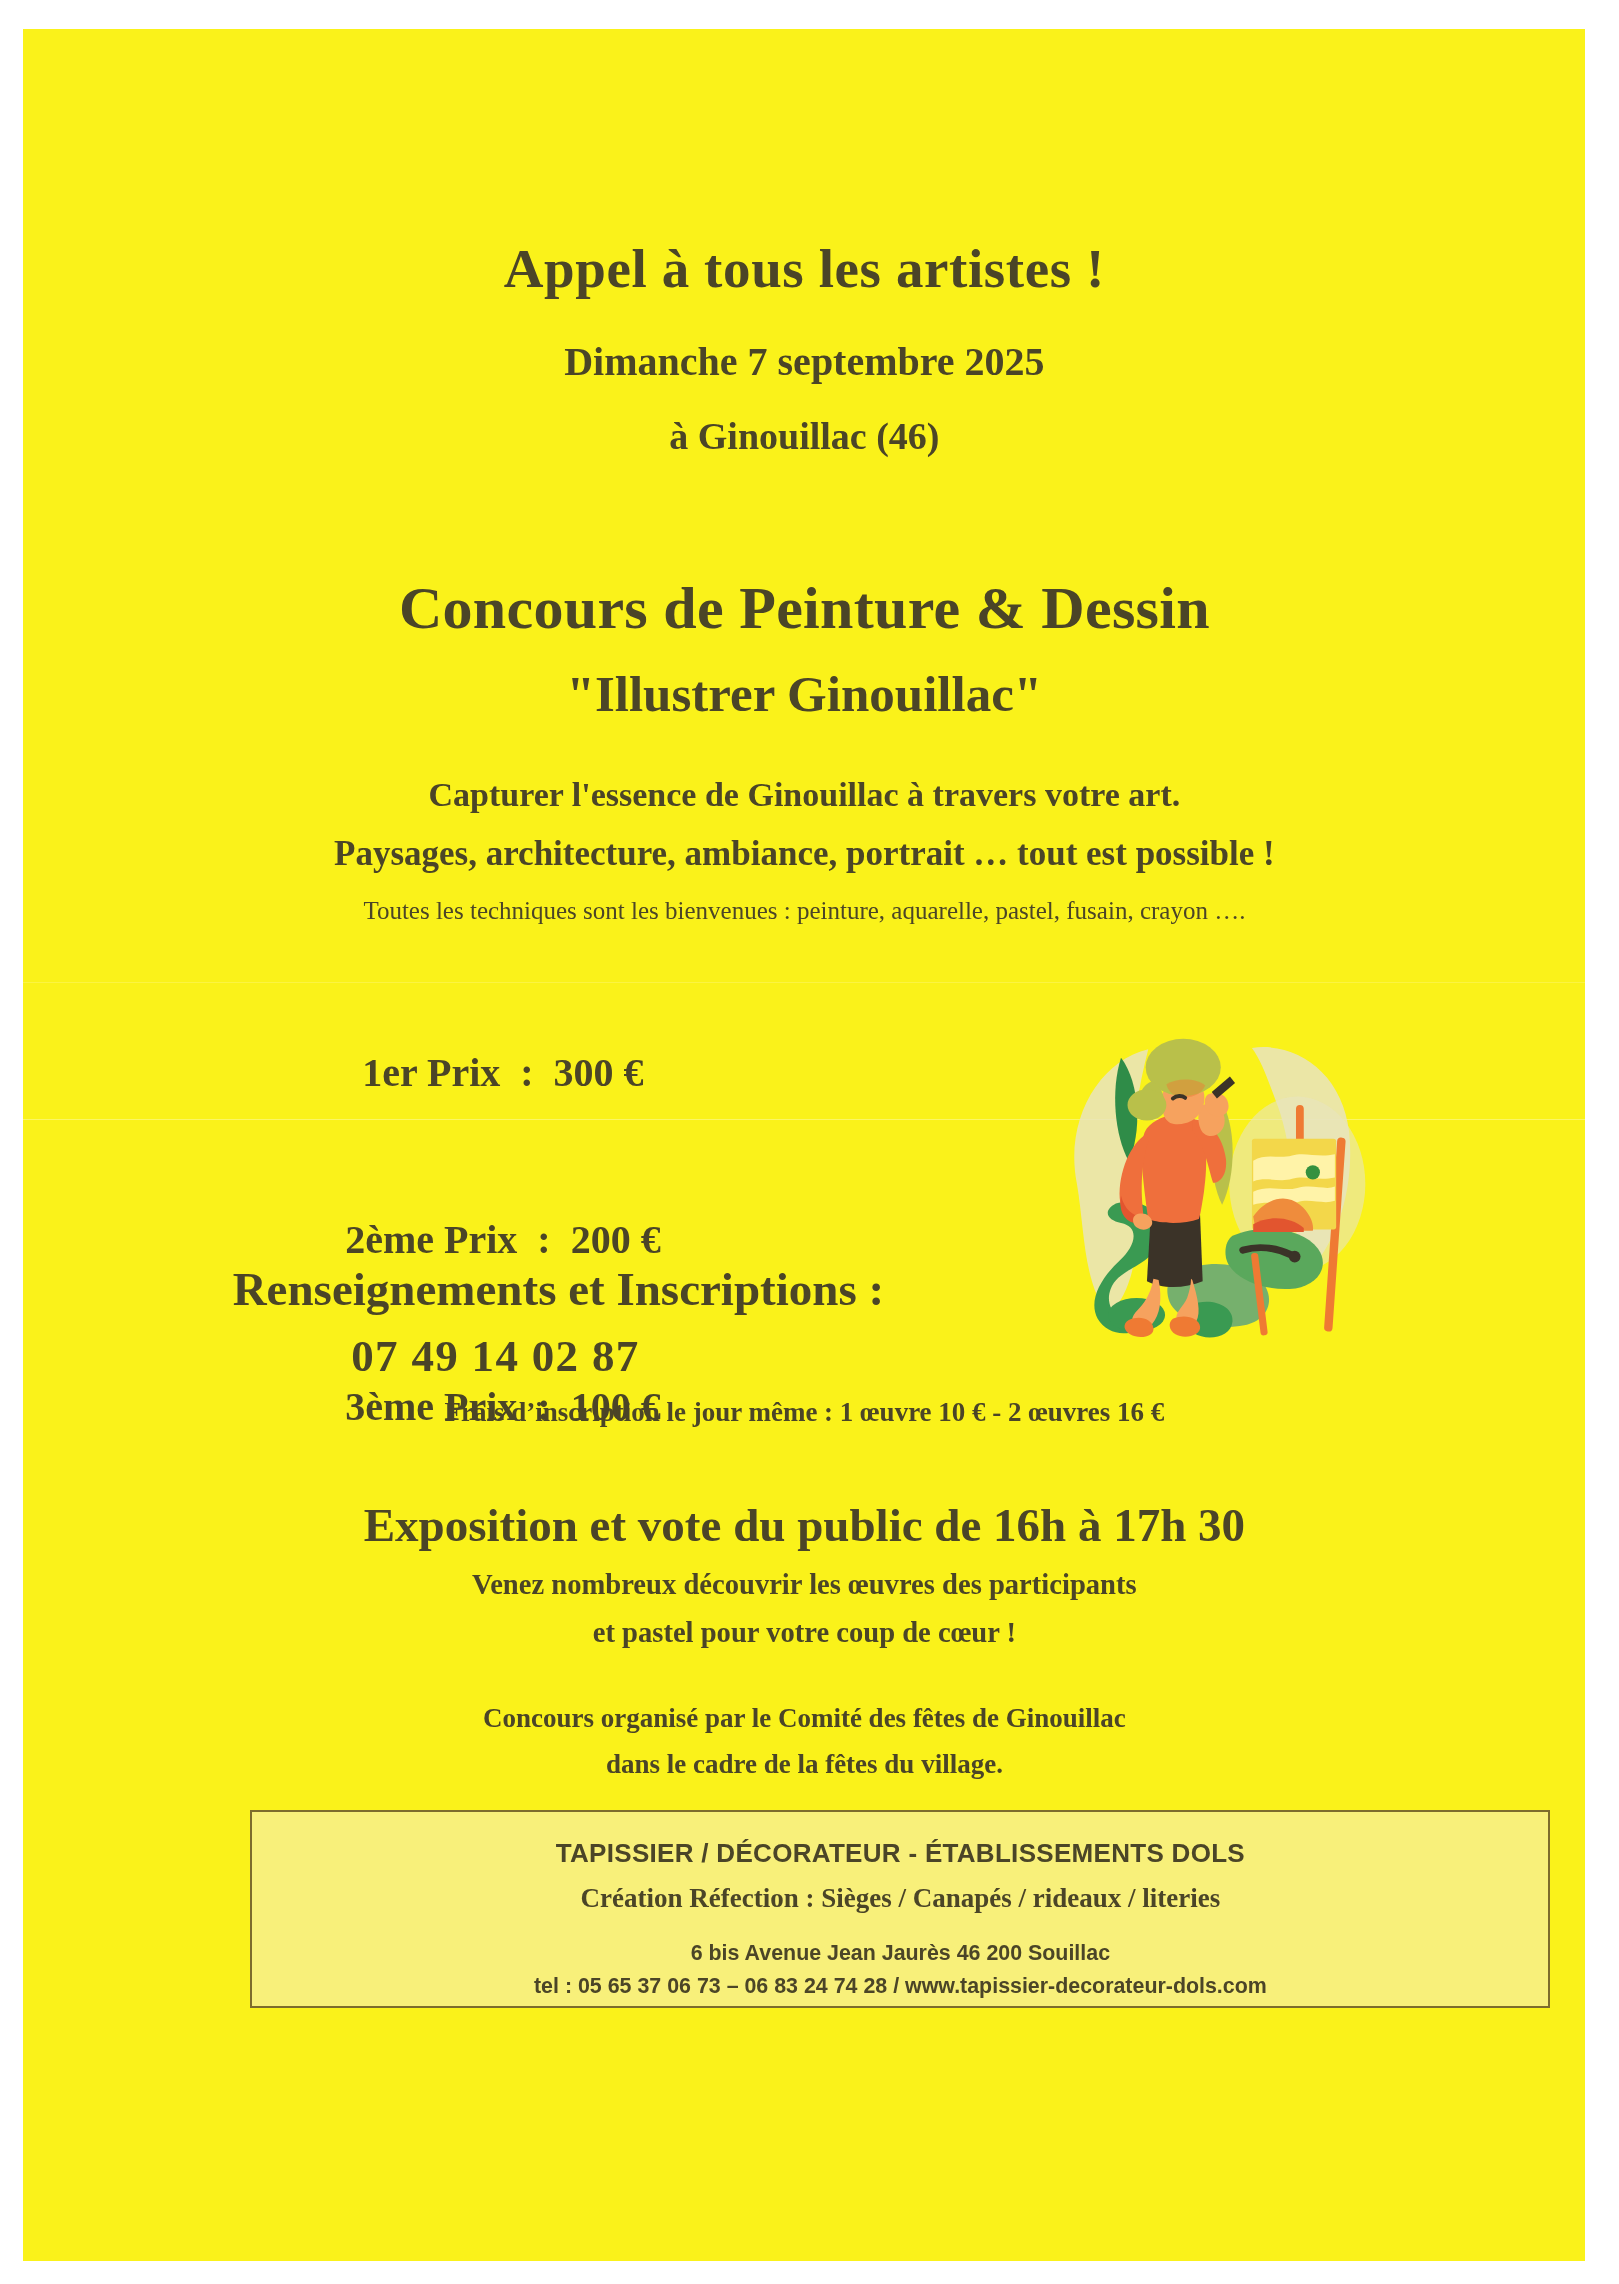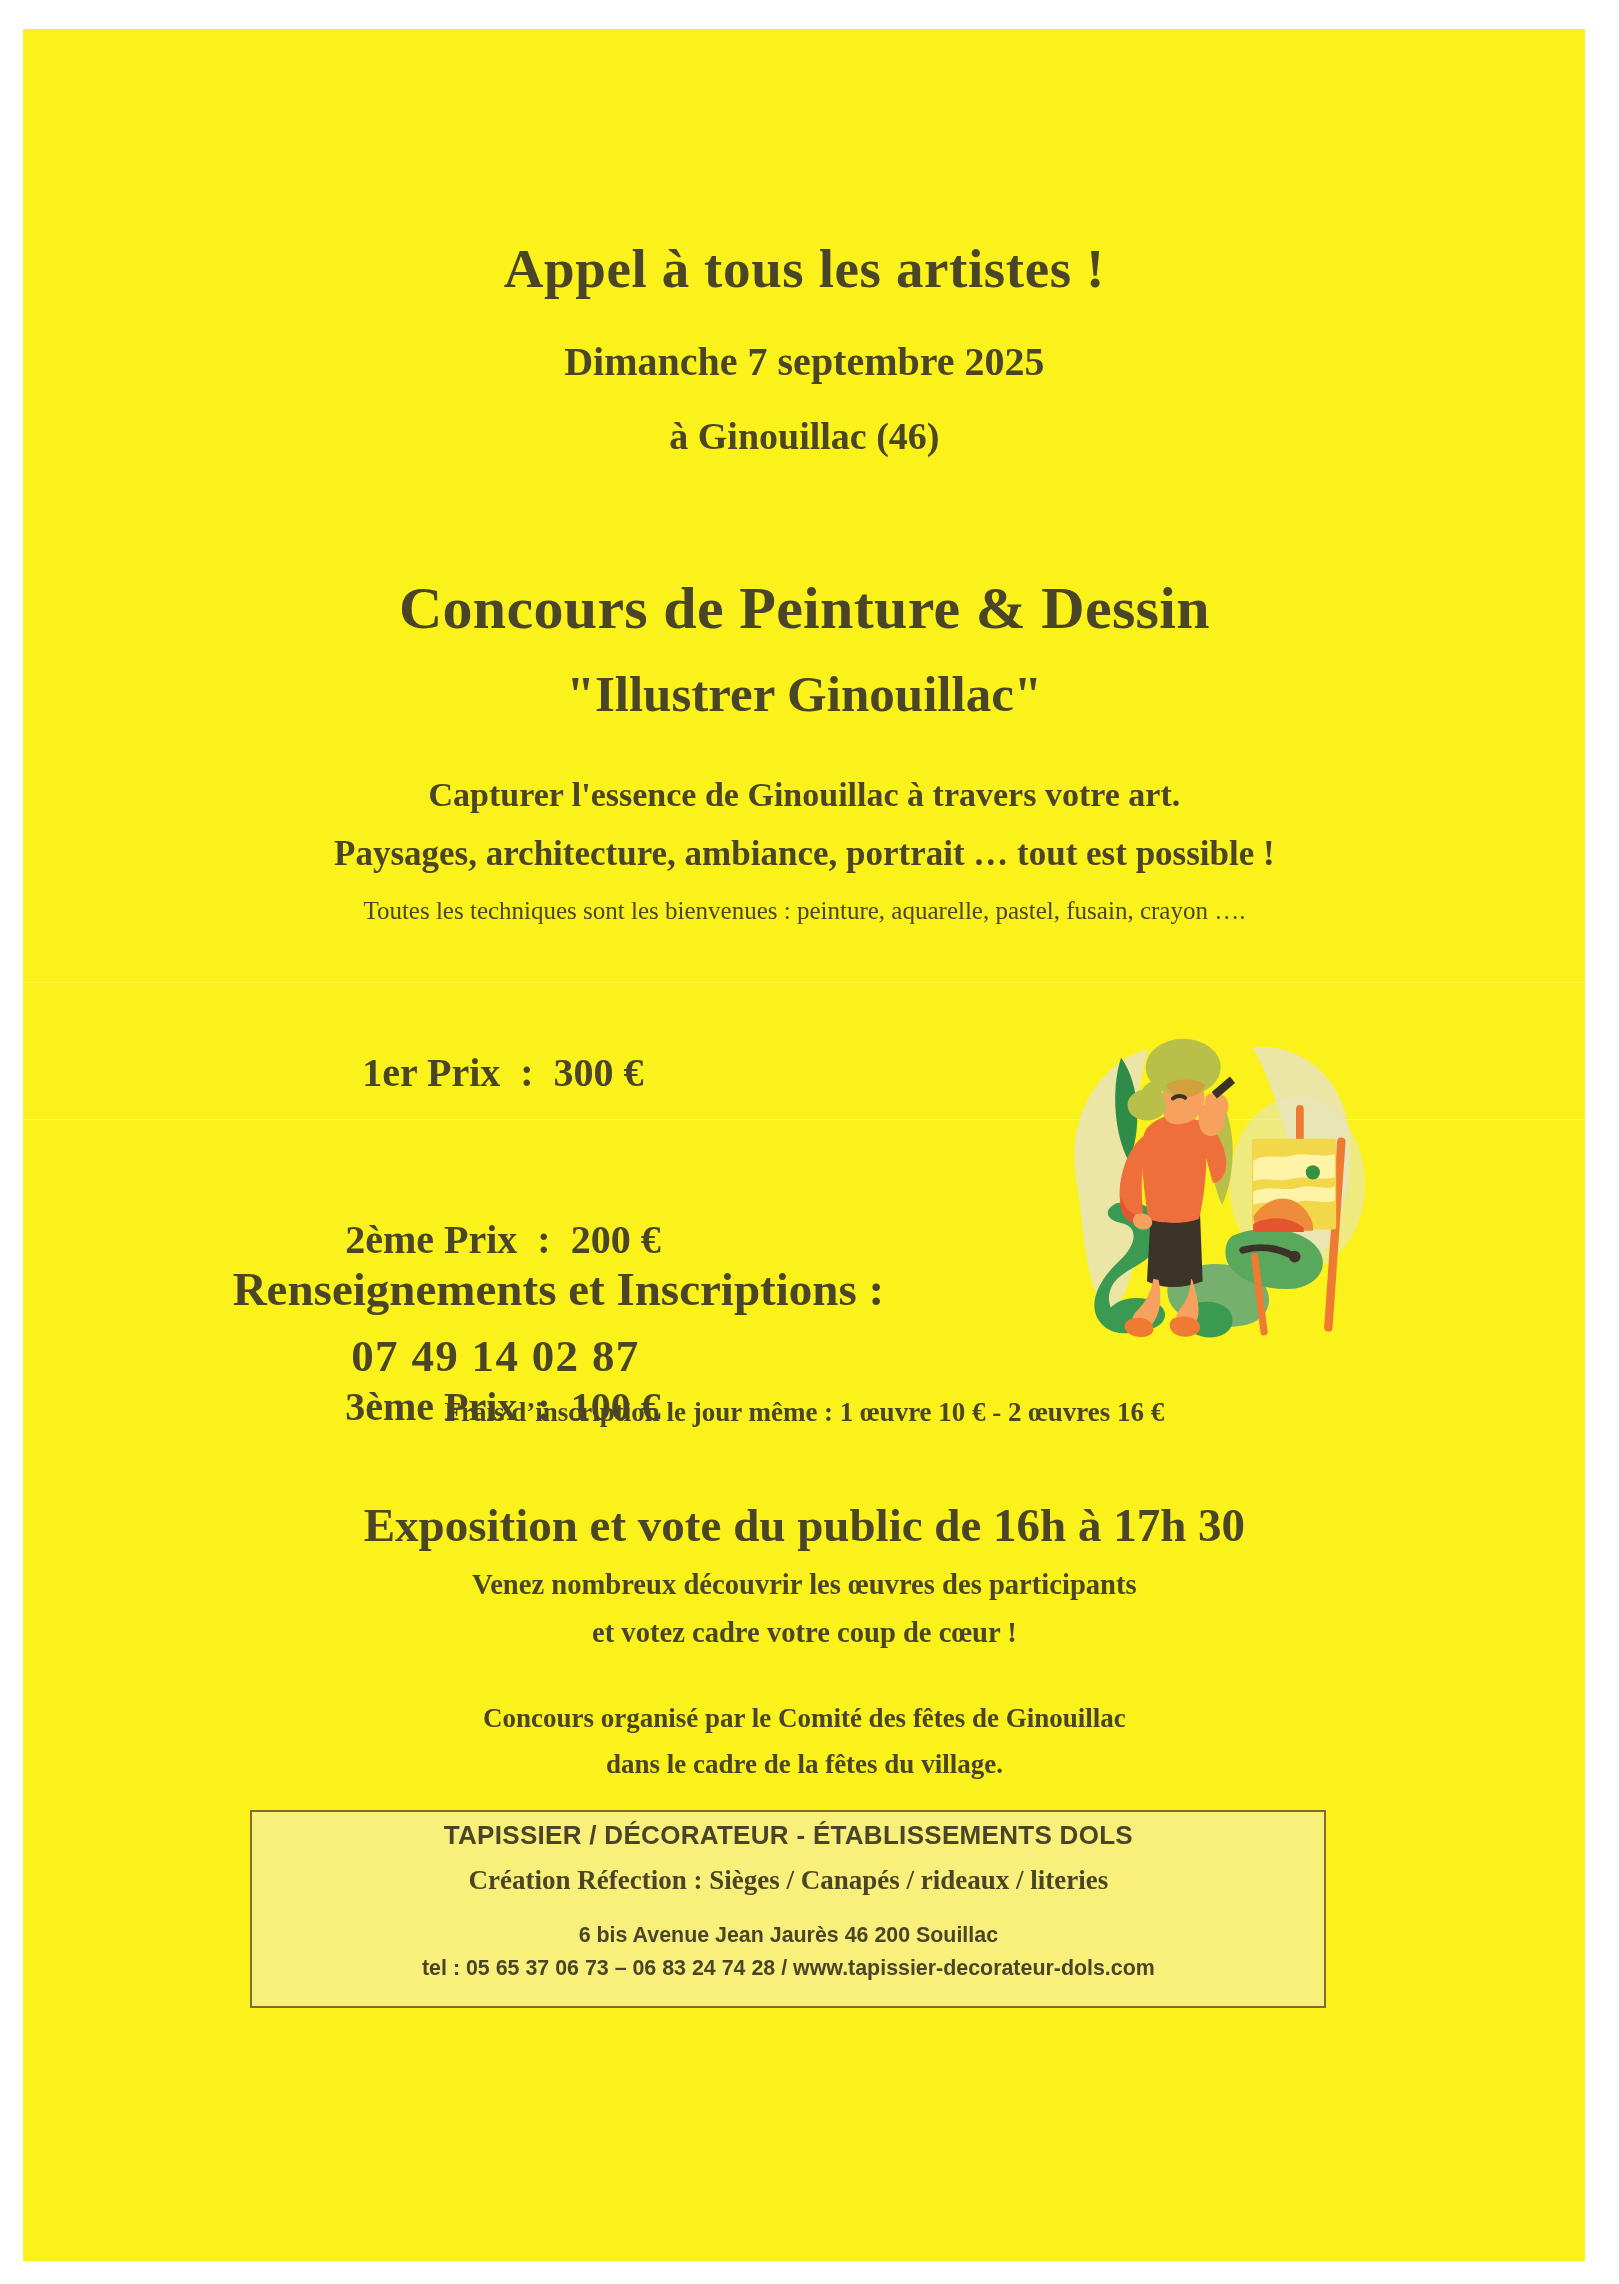--- a/index.html
+++ b/index.html
@@ -183,26 +183,26 @@
     top: 1720px;
     font-size: 27px;
     font-weight: bold;
   }
 
   
   .sponsor-box {
     position: absolute;
     left: 227px;
     top: 1781px;
-    width: 1076px;
+    width: 1300px;
     height: 198px;
     border: 2.6px solid #7d6c2c;
     background: #f8f07a;
     box-sizing: border-box;
-    padding-top: 8px;
+    padding-top: 26px;
   }
   .sp-line1 {
     font-size: 26px;
     font-weight: bold;
     font-family: "Liberation Sans", "DejaVu Sans", sans-serif;
     letter-spacing: 0.3px;
     text-align: center;
     margin-bottom: 14.3px;
   }
   .sp-line2 {
@@ -330,21 +330,21 @@
       <path d="M208 118 C214 113 222 113 227 117" stroke="#3b3328" stroke-width="6" fill="none" stroke-linecap="round"></path>
     </svg>
   </div>
 
   <div class="t-renseign">Renseignements et Inscriptions :</div>
   <div class="t-phone">07 49 14 02 87</div>
   <div class="t-frais center">Frais d’inscription le jour même : 1 œuvre 10 € - 2 œuvres 16 €</div>
 
   <div class="t-expo center">Exposition et vote du public de 16h à 17h 30</div>
   <div class="t-venez center">Venez nombreux découvrir les œuvres des participants</div>
-  <div class="t-votez center">et votez cadre votre coup de cœur !</div>
+  <div class="t-votez center">et pastel pour votre coup de cœur !</div>
 
   <div class="t-org1 center">Concours organisé par le Comité des fêtes de Ginouillac</div>
   <div class="t-org2 center">dans le cadre de la fêtes du village.</div>
 
   <div class="sponsor-box">
     <div class="sp-line1">TAPISSIER / DÉCORATEUR  -  ÉTABLISSEMENTS DOLS</div>
     <div class="sp-line2">Création  Réfection : Sièges / Canapés / rideaux / literies</div>
     <div class="sp-line3">6 bis Avenue Jean Jaurès 46 200 Souillac</div>
     <div class="sp-line4">tel : 05 65 37 06 73 – 06 83 24 74 28  /  www.tapissier-decorateur-dols.com</div>
   </div>

